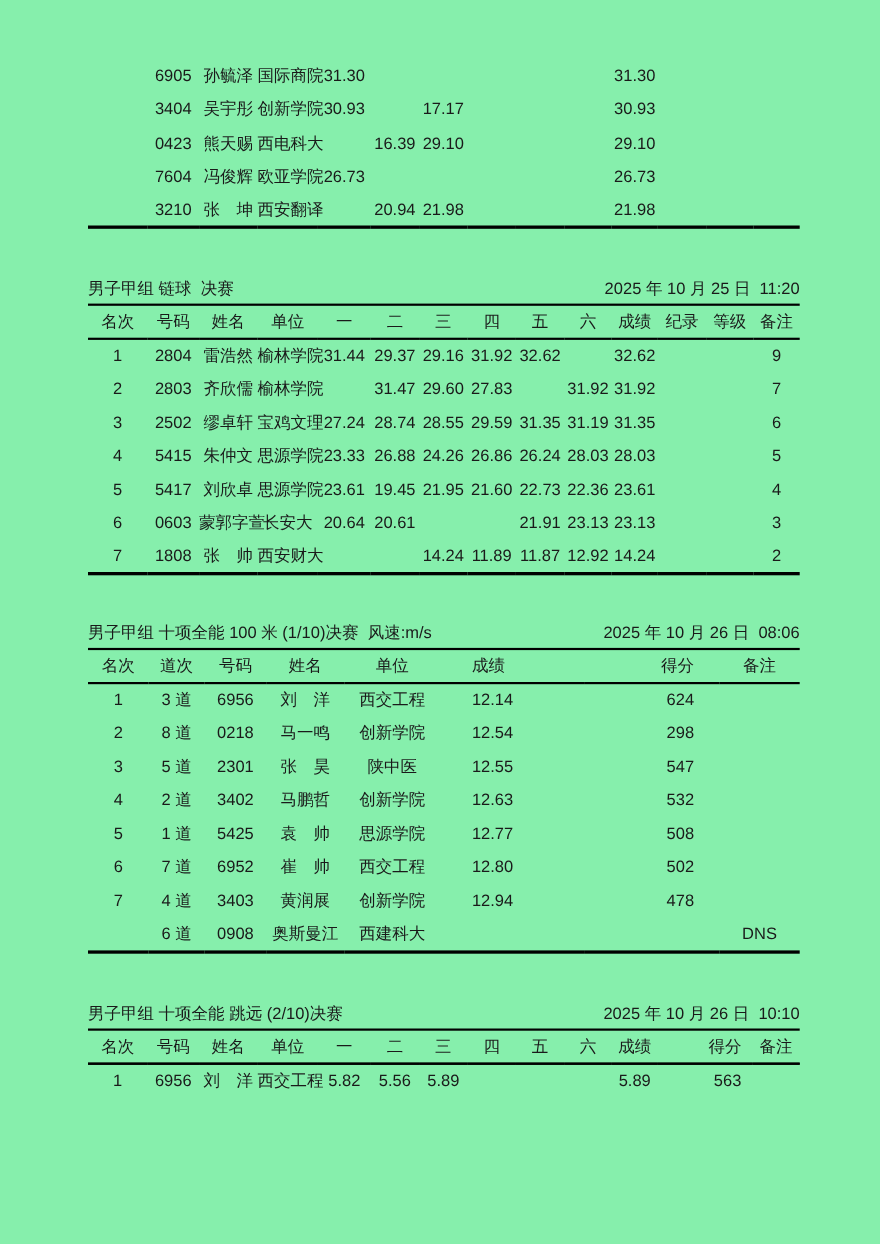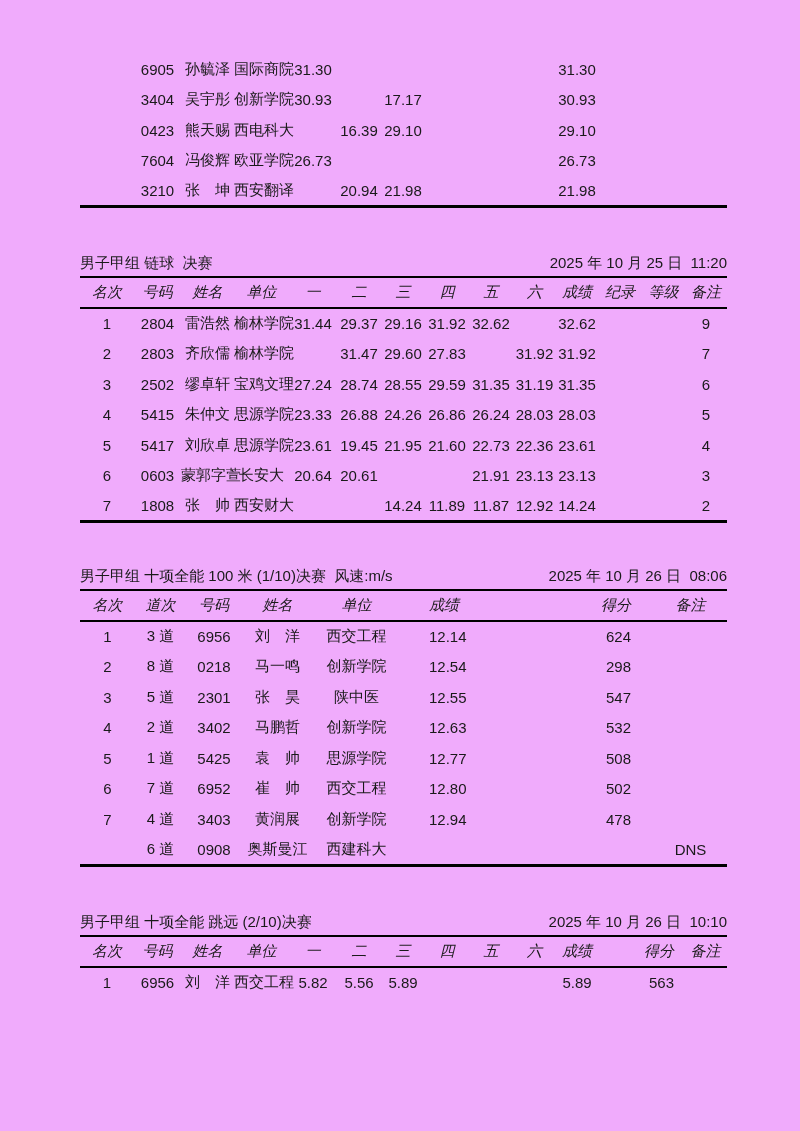--- a/index.html
+++ b/index.html
@@ -1,38 +1,38 @@
 <!DOCTYPE html>
 <html><head>
 <meta charset="utf-8">
 <style>
   * { margin:0; padding:0; box-sizing:border-box; }
   html,body { background:#ffffff; }
   body { font-family:"Liberation Sans","DejaVu Sans",sans-serif; color:#1a1a1a; }
-  .page { position:relative; width:800px; height:1131px; background:#f0abfc; overflow:hidden; }
+  .page { position:relative; width:800px; height:1131px; background:#86efac; overflow:hidden; }
   .content { width:647px; margin-left:80px; padding-top:54px; }
 
   .block { margin-top:0; }
   .block.mt40 { margin-top:40px; }
   .block.mt38 { margin-top:38px; }
 
   .titlebar {
     display:flex; justify-content:space-between; align-items:flex-start;
     height:30px; border-bottom:2px solid #000;
     font-size:15px; line-height:30px;
   }
   .titlebar span { white-space:pre; }
 
   table.rt { border-collapse:collapse; table-layout:fixed; width:647px; border-bottom:3px solid #000; }
   table.rt.nobottom { border-bottom:none; }
   .rt th, .rt td {
     font-weight:normal; text-align:center; vertical-align:middle;
     white-space:nowrap; font-size:15px; color:#1a1a1a; padding:0;
   }
-  .rt thead tr { height:30px;font-style:italic; }
+  .rt thead tr { height:30px; }
   .rt thead th { border-bottom:2px solid #000; }
   .rt tbody tr { height:30.5px; }
 
   
   .t8 th:nth-child(6), .t8 td:nth-child(6) { text-align:left;  padding-left:29px; }
   .t8 th:nth-child(7), .t8 td:nth-child(7) { text-align:right; padding-right:23px; }
   
   .t13 th:nth-child(12), .t13 td:nth-child(12) { text-align:right; padding-right:10px; }
 
   .footer { text-align:center; font-size:13px; line-height:15px; margin-top:4px; color:#222222; }

